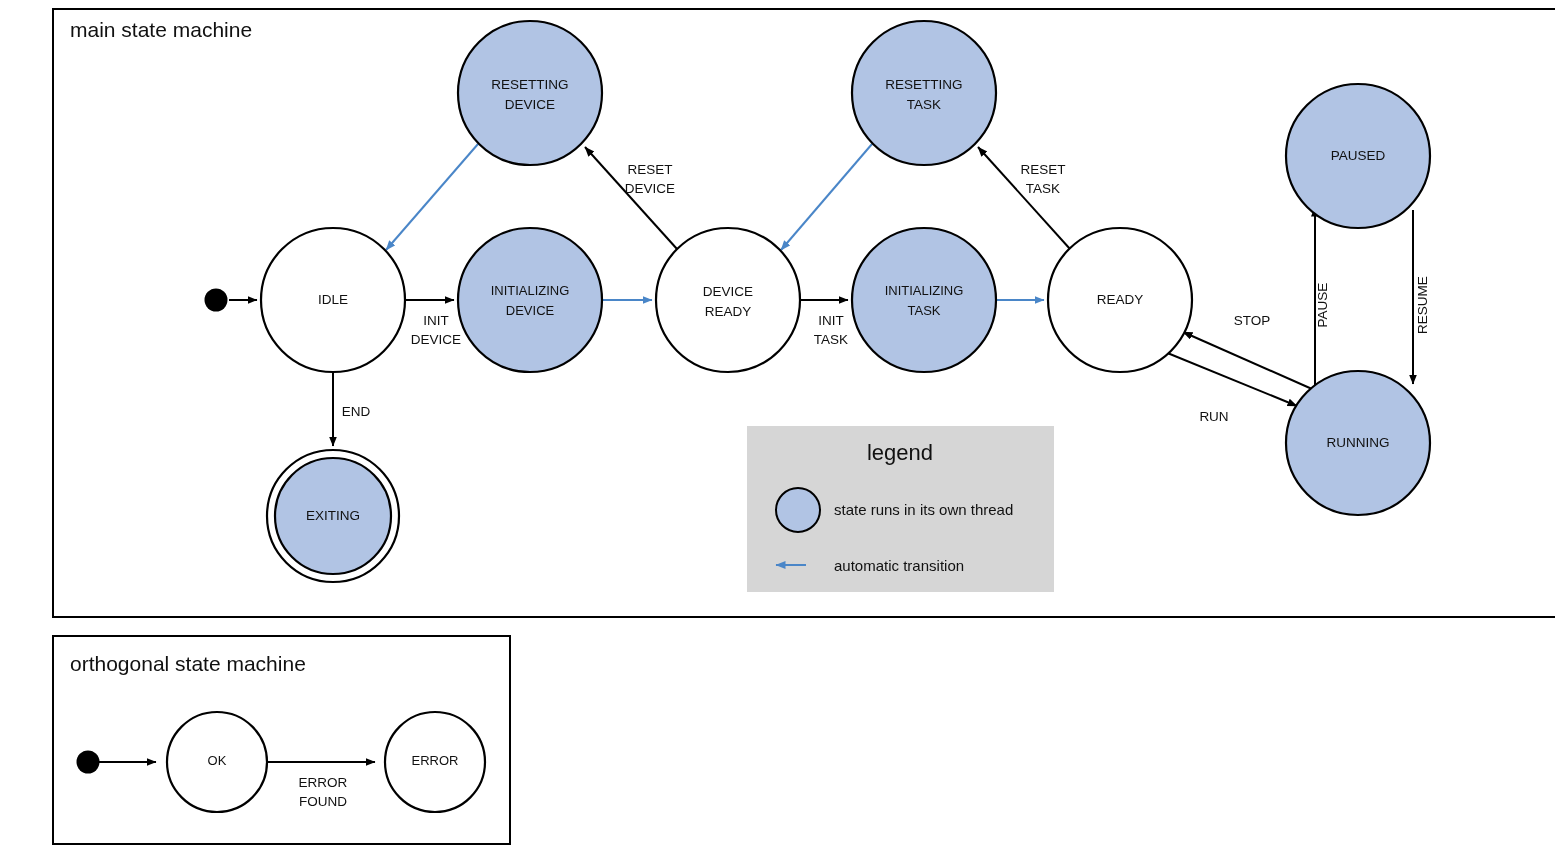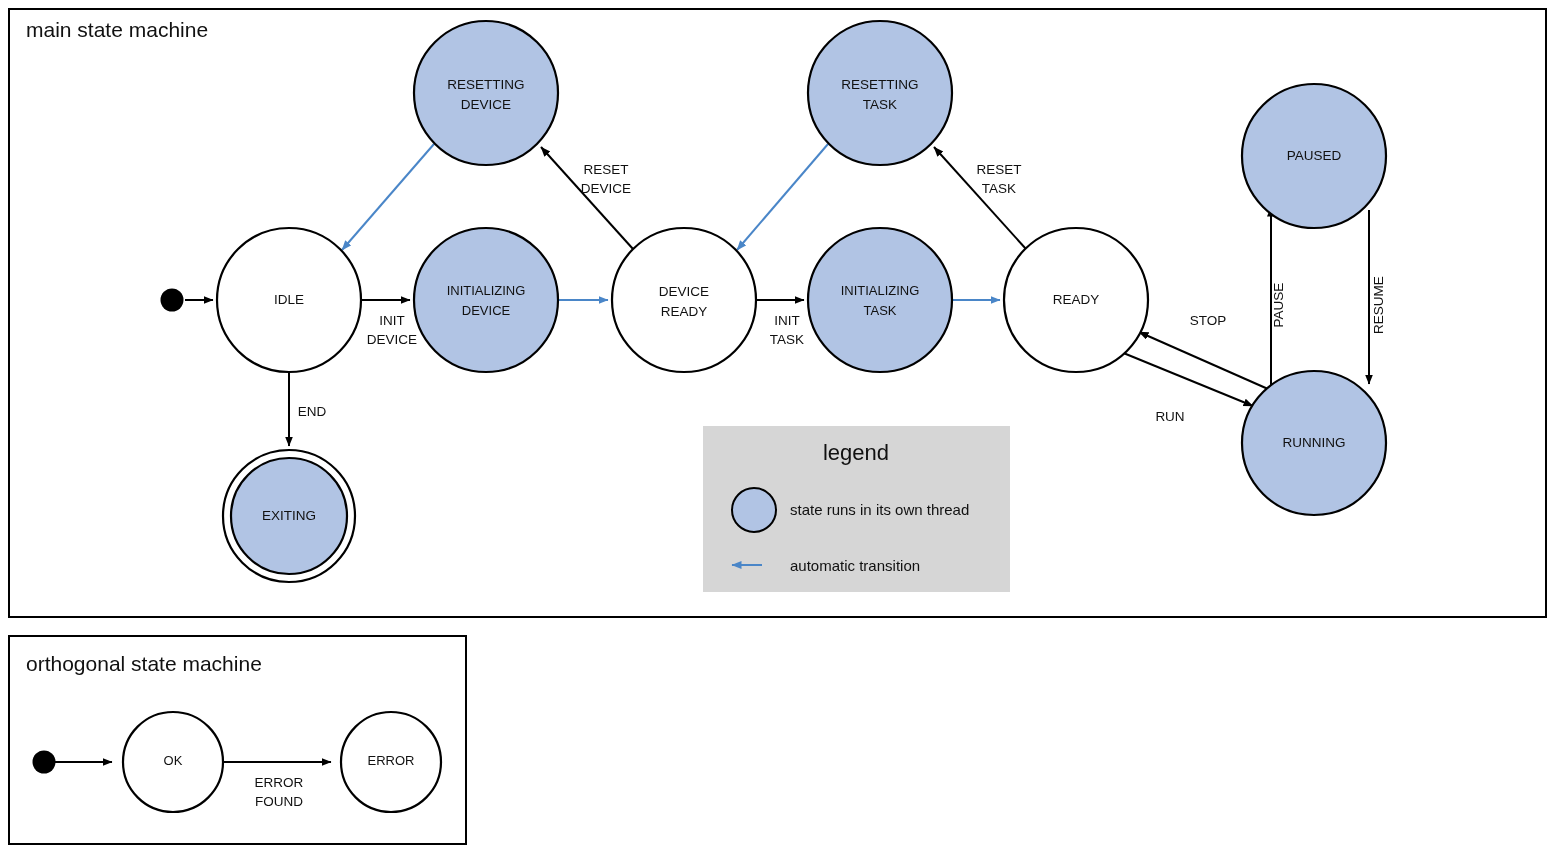--- a/index.html
+++ b/index.html
@@ -10,20 +10,21 @@
   body {
     width: 1555px;
     height: 852px;
     font-family: "Liberation Sans", sans-serif;
     overflow: hidden;
   }
   #stage {
     position: relative;
     width: 1263px;
     height: 852px;
+    padding-left: 44px;
   }
   svg.diagram {
     display: block;
     width: 1555px;
     height: 852px;
   }
   .container-box {
     fill: #ffffff;
     stroke: #000000;
     stroke-width: 2;

